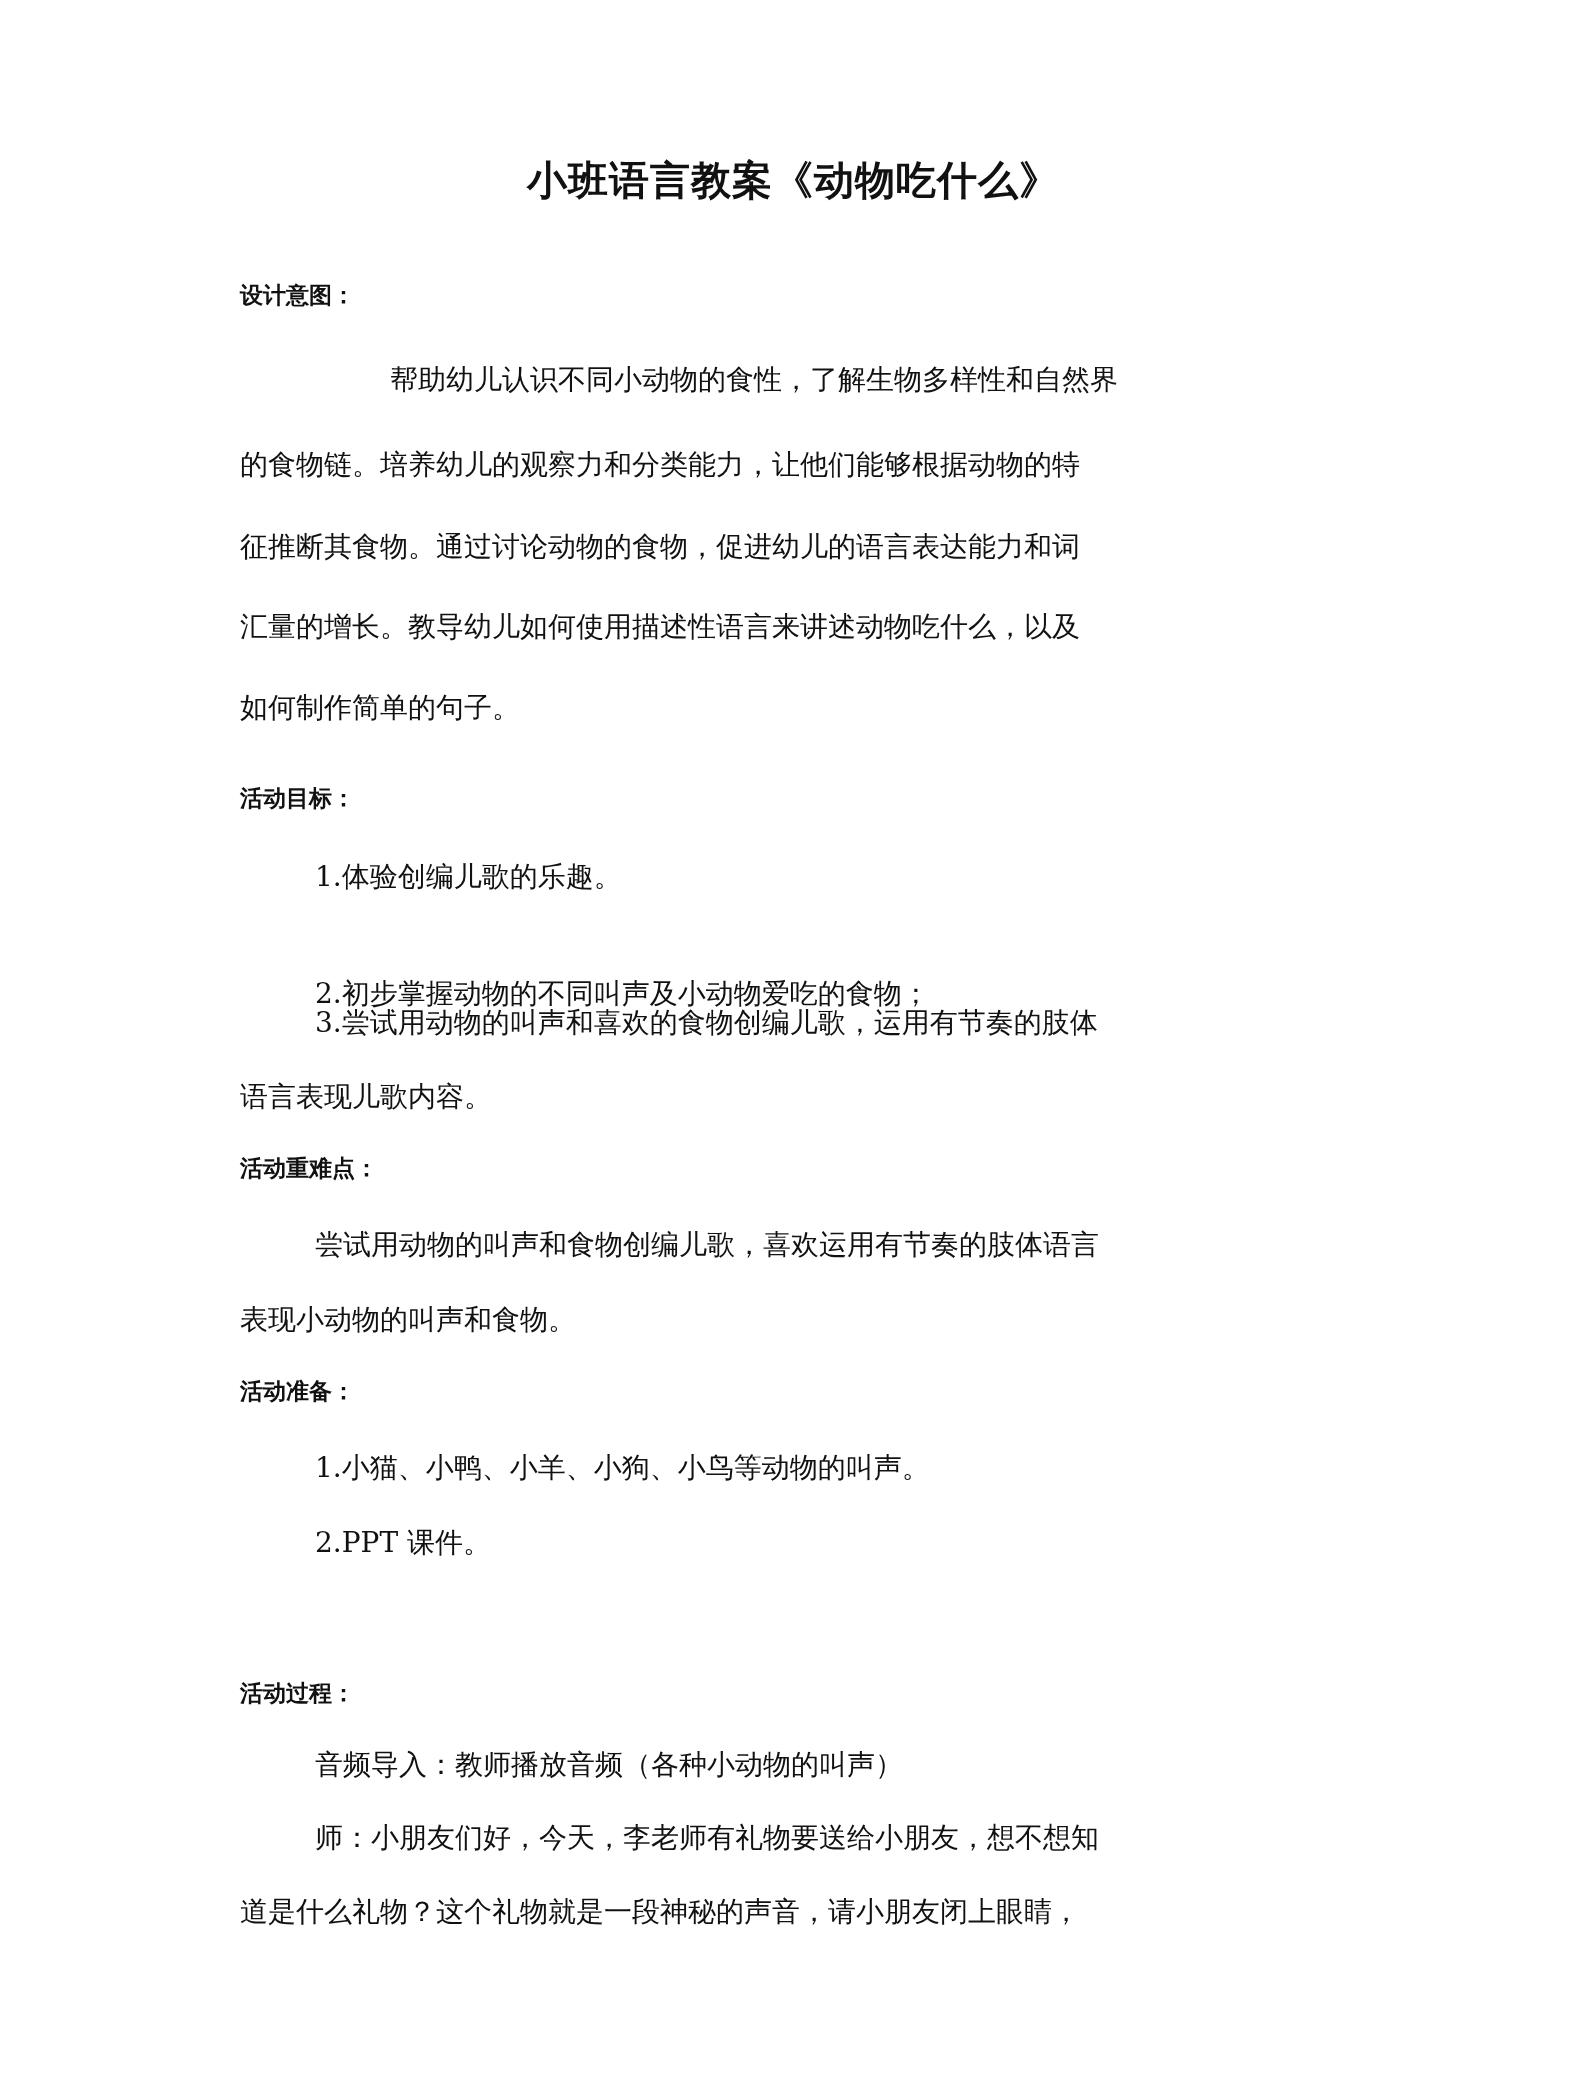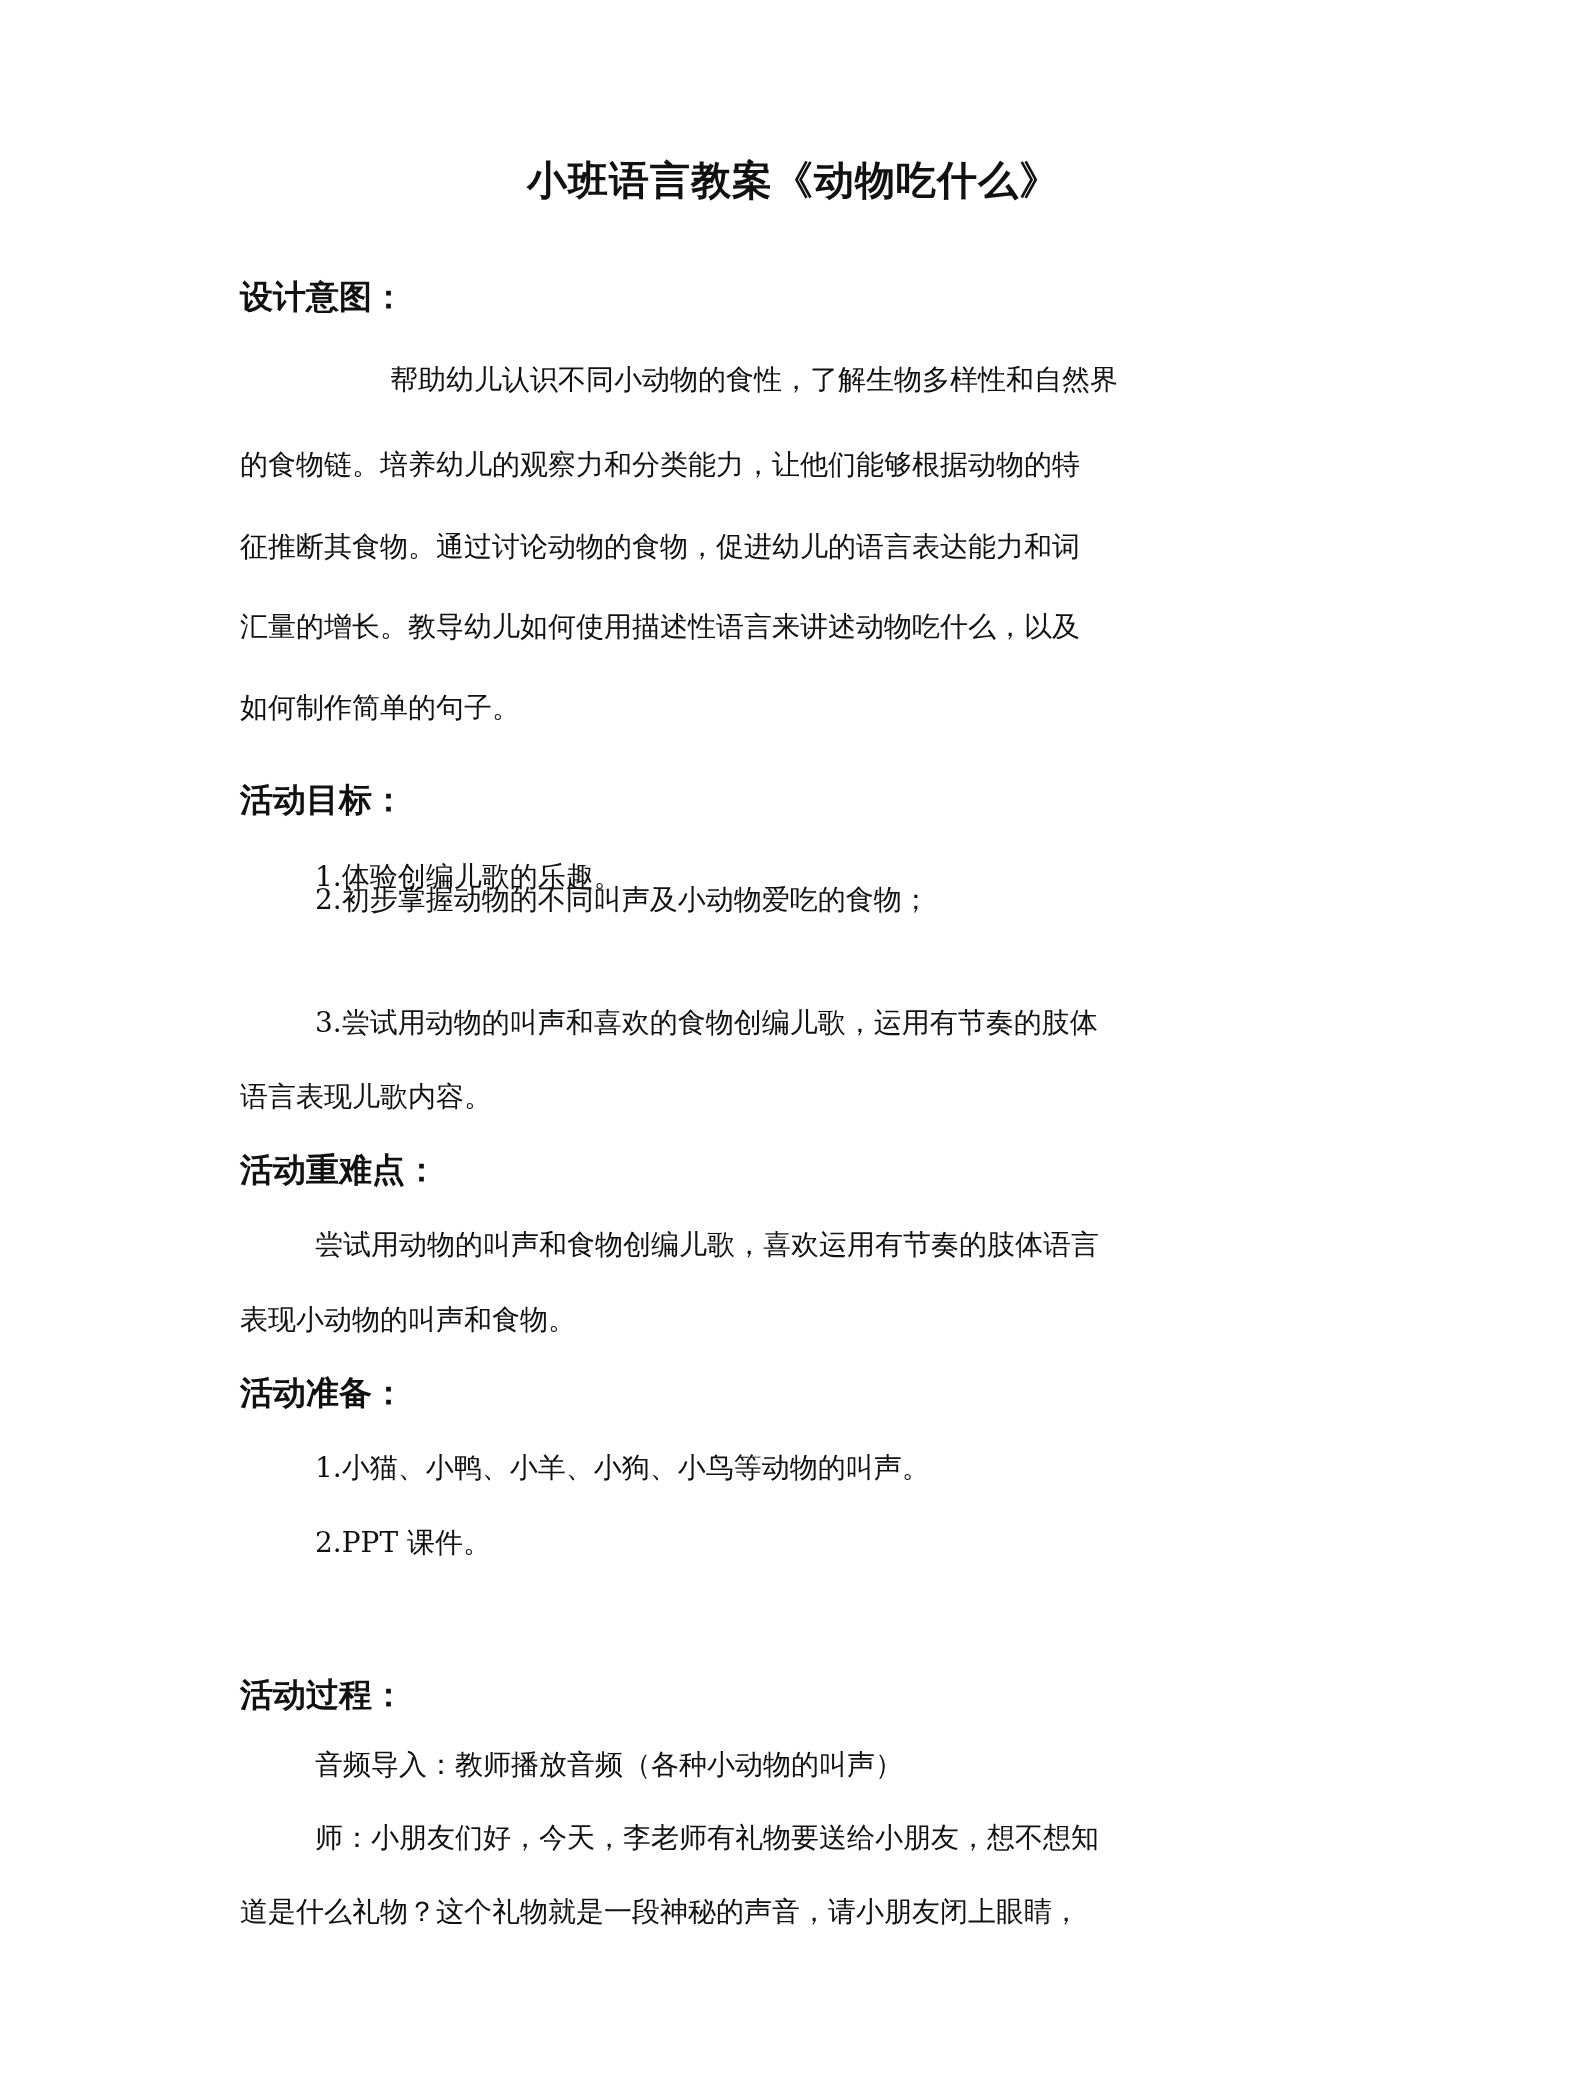--- a/index.html
+++ b/index.html
@@ -12,42 +12,42 @@
   .title {
     position: absolute; left: 0; width: 1587px; top: 150px;
     text-align: center; font-family: "DejaVu Sans", "Liberation Sans", sans-serif;
     font-weight: bold; font-size: 40px; line-height: 60px; letter-spacing: 1px;
   }
   .line {
     position: absolute; left: 240px; width: 1100px;
     font-size: 28px; line-height: 50px; white-space: nowrap;
   }
   .heading {
-    font-family: Liberation Serif, serif; font-weight: bold;
-    font-size: 33px;
+    font-family: Liberation Mono, monospace; font-weight: bold;
+    font-size: 23px;
   }
   .indent1 { left: 315px; }
   .indent2 { left: 390px; }
 </style>
 </head>
 <body>
 
 <div class="page">
   <div class="title">小班语言教案《动物吃什么》</div>
 
   <div class="line heading" style="top:272px">设计意图：</div>
   <div class="line indent2" style="top:355px">帮助幼儿认识不同小动物的食性，了解生物多样性和自然界</div>
   <div class="line" style="top:522px">征推断其食物。通过讨论动物的食物，促进幼儿的语言表达能力和词</div>
   <div class="line" style="top:440px">的食物链。培养幼儿的观察力和分类能力，让他们能够根据动物的特</div>
   <div class="line" style="top:602px">汇量的增长。教导幼儿如何使用描述性语言来讲述动物吃什么，以及</div>
   <div class="line" style="top:683px">如何制作简单的句子。</div>
 
   <div class="line heading" style="top:775px">活动目标：</div>
   <div class="line indent1" style="top:852px">1.体验创编儿歌的乐趣。</div>
-  <div class="line indent1" style="top:875px">2.初步掌握动物的不同叫声及小动物爱吃的食物；</div>
+  <div class="line indent1" style="top:969px">2.初步掌握动物的不同叫声及小动物爱吃的食物；</div>
   <div class="line indent1" style="top:998px">3.尝试用动物的叫声和喜欢的食物创编儿歌，运用有节奏的肢体</div>
   <div class="line" style="top:1072px">语言表现儿歌内容。</div>
 
   <div class="line heading" style="top:1145px">活动重难点：</div>
   <div class="line indent1" style="top:1220px">尝试用动物的叫声和食物创编儿歌，喜欢运用有节奏的肢体语言</div>
   <div class="line" style="top:1295px">表现小动物的叫声和食物。</div>
 
   <div class="line heading" style="top:1368px">活动准备：</div>
   <div class="line indent1" style="top:1443px">1.小猫、小鸭、小羊、小狗、小鸟等动物的叫声。</div>
   <div class="line indent1" style="top:1518px">2.PPT 课件。</div>

